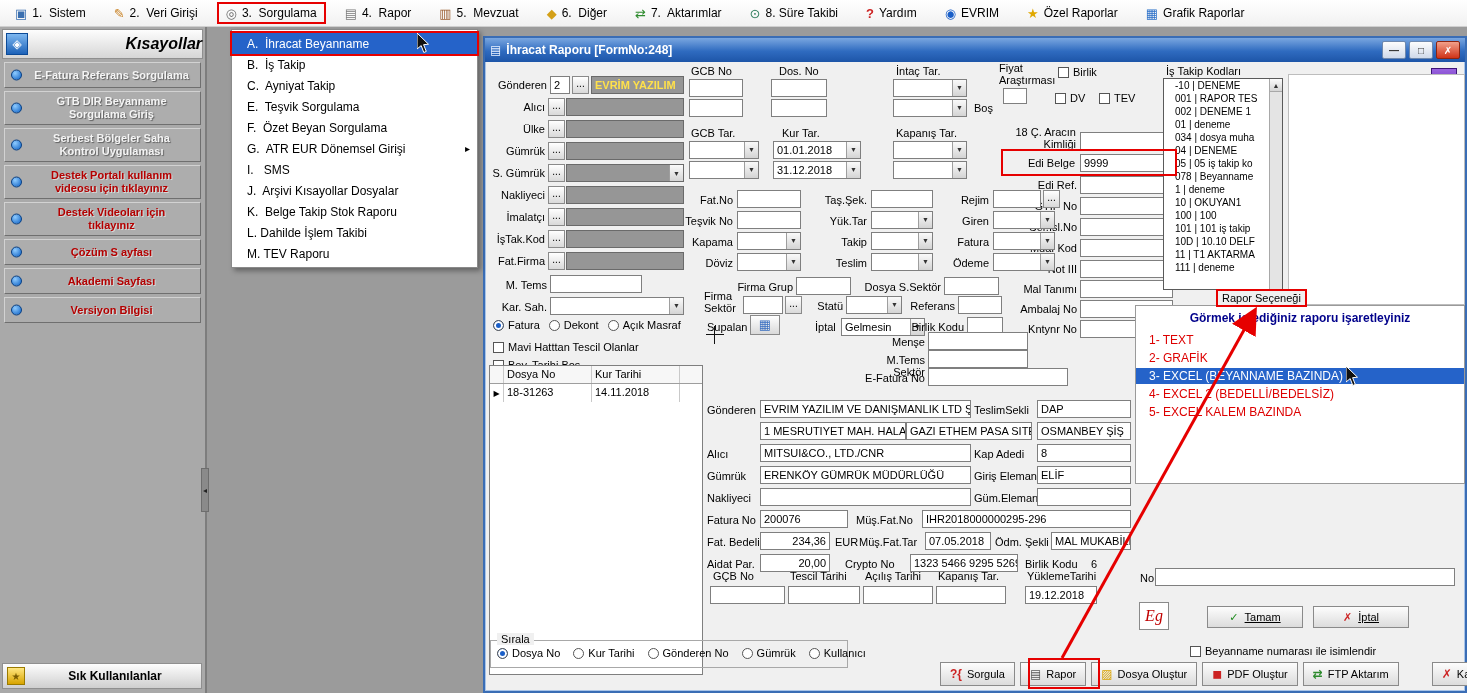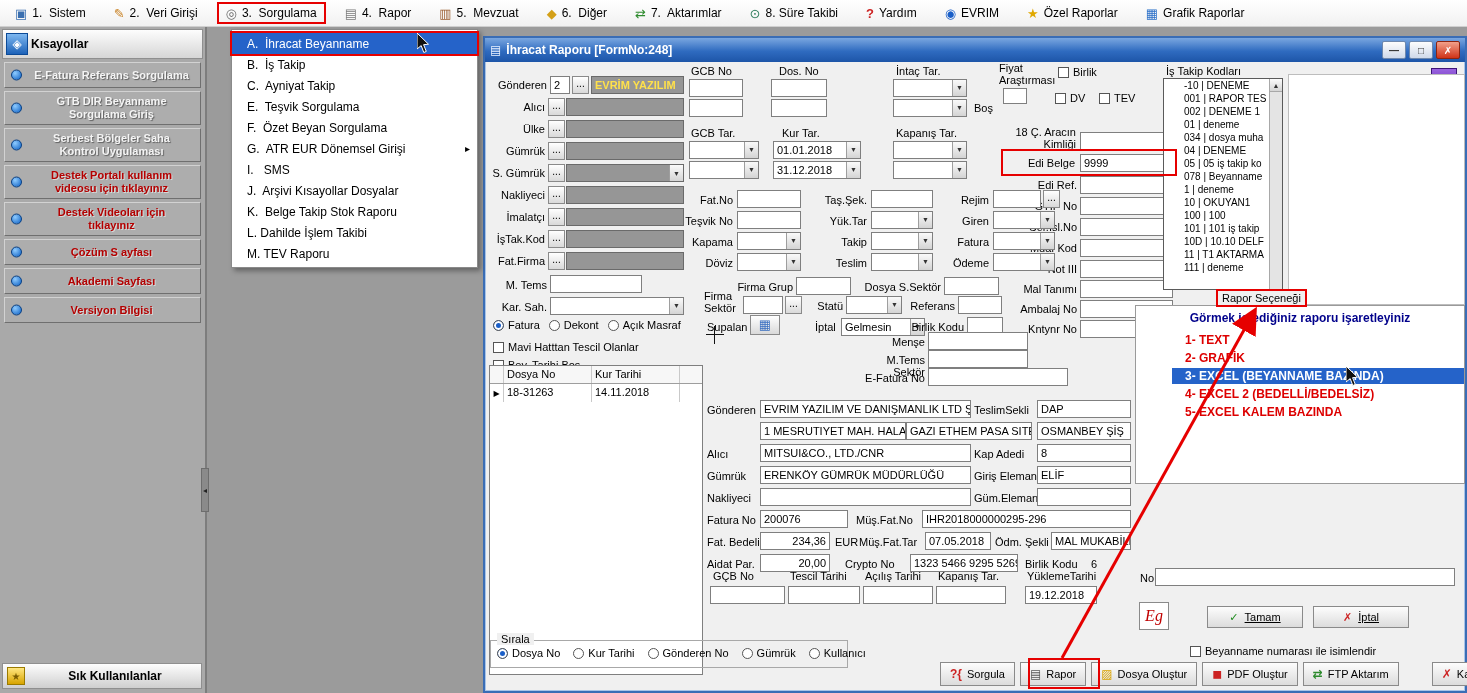--- a/index.html
+++ b/index.html
@@ -18,21 +18,21 @@
   .menu-item:nth-of-type(5) .mi-ico{color:#9a5b2d;} .menu-item:nth-of-type(6) .mi-ico{color:#d4a017;}
   .menu-item:nth-of-type(7) .mi-ico{color:#2e8b2e;} .menu-item:nth-of-type(8) .mi-ico{color:#2e7d5b;}
   .menu-item:nth-of-type(9) .mi-ico{color:#cc2222;font-weight:bold;} .menu-item:nth-of-type(10) .mi-ico{color:#1a5fc8;}
   .menu-item:nth-of-type(11) .mi-ico{color:#e0a800;} .menu-item:nth-of-type(12) .mi-ico{color:#2a6fc8;}
 
   
   .sidebar { position:absolute; left:0; top:27px; width:207px; height:666px; background:#a9a9a9; border-right:2px solid #7d7d7d; z-index:20; }
   .sb-header { height:30px; margin:2px; background:linear-gradient(#fdfdfd,#d6d6d6); border:1px solid #8f8f8f; display:flex; align-items:center; }
   .sb-hicon { width:22px; height:22px; margin:0 3px; background:linear-gradient(#7db7f0,#1d62b8); border:1px solid #0c4a97; color:#fff;
               display:flex; align-items:center; justify-content:center; font-size:12px; }
-  .sb-title { flex:1; text-align:left; font-weight:bold; font-size:12px; }
+  .sb-title { flex:1; text-align:right; font-weight:bold; font-size:16px;font-style:italic; }
   .sc-item { position:relative; margin:3px 4px; padding:3px 6px 3px 24px; min-height:26px; background:#adadad;
              border-top:1px solid #d2d2d2; border-left:1px solid #d2d2d2; border-bottom:1px solid #6f6f6f; border-right:1px solid #6f6f6f;
              display:flex; align-items:center; justify-content:center; text-align:center; font-weight:bold; font-size:11px;
              color:#f4f4f4; text-shadow:1px 1px 1px #5f5f5f; white-space:pre-line; line-height:13px; }
   .sc-item.red { color:#b40000; text-shadow:1px 1px 0 #d8d8d8; }
   .sc-bullet { position:absolute; left:6px; top:50%; transform:translateY(-50%); width:11px; height:11px; border-radius:50%;
                background:radial-gradient(circle at 35% 30%,#8ecbff,#0b5ec2); border:1px solid #063f85; }
   .sb-footer { position:absolute; left:2px; right:3px; bottom:4px; height:26px; background:linear-gradient(#fdfdfd,#cfcfcf);
                border:1px solid #8f8f8f; display:flex; align-items:center; font-weight:bold; font-size:12px; }
   .sb-ficon { width:18px; height:18px; margin:0 4px; background:linear-gradient(#ffe680,#d8a400); border:1px solid #9a7a00;
@@ -80,33 +80,33 @@
   .lk-rows { position:absolute; left:2px; top:60px; width:197px; display:flex; flex-direction:column; gap:4px; }
   .lk-row { height:18px; display:flex; }
   .lk-label { width:61px; text-align:right; padding-right:3px; font-size:11px; line-height:18px; white-space:nowrap; }
   .lk-btn { width:17px; height:18px; background:linear-gradient(#ffffff,#d9d9d9); border:1px solid #8a8a8a; font-size:10px; line-height:14px; text-align:center; }
   .lk-gray { flex:1; margin-left:1px; background:#969696; border:1px solid #6a6a6a; position:relative; }
   .lk-gray .ar { display:none; position:absolute; right:0; top:0; bottom:0; width:14px; background:linear-gradient(#fafafa,#d4d4d4);
                  border-left:1px solid #9e9e9e; align-items:center; justify-content:center; font-size:7px; color:#333; }
   .lk-gray.dd .ar { display:flex; }
 
   .itk-box { position:absolute; left:678px; top:40px; width:120px; height:212px; background:#fff; border:1px solid #5a5a5a; overflow:hidden; }
-  .itk-item { height:13px; line-height:13px; font-size:10px; padding:0 20px; white-space:nowrap; overflow:hidden; }
+  .itk-item { height:13px; line-height:13px; font-size:10px; padding:0 11px; white-space:nowrap; overflow:hidden; }
   .itk-sb { position:absolute; right:0; top:0; bottom:0; width:13px; background:#e4e4e4; border-left:1px solid #a8a8a8; }
   .itk-up { height:13px; background:linear-gradient(#fbfbfb,#d5d5d5); border-bottom:1px solid #a8a8a8; font-size:7px;
             display:flex; align-items:center; justify-content:center; color:#333; }
   .whitepanel { position:absolute; left:803px; top:36px; width:177px; height:231px; background:#fff; border:1px solid #bdbdbd; }
 
   .redbox { position:absolute; border:2px solid #e60000; z-index:40; pointer-events:none; }
   .rs-label { position:absolute; left:731px; top:251px; border:2px solid #e60000; padding:1px 4px; font-size:11px; background:#f0f0f0; z-index:41; }
 
   .popup { position:absolute; left:650px; top:267px; width:330px; height:179px; background:#fff; border:1px solid #9a9a9a; z-index:20; }
   .popup-title { margin-top:5px; text-align:center; color:#00008b; font-weight:bold; font-size:12px; }
   .popup-opts { margin-top:7px; display:flex; flex-direction:column; gap:2px; }
-  .popt { font-weight:bold; color:#dd0000; font-size:12px; padding:1px 0 1px 13px; white-space:nowrap;margin-left:36px; }
+  .popt { font-weight:normal; color:#dd0000; font-size:12px; padding:1px 0 1px 13px; white-space:nowrap; }
   .popt.selected { background:#2563c9; color:#fff; }
 
   .grid { position:absolute; left:4px; top:327px; width:214px; height:310px; background:#fff; border:1px solid #7f7f7f; font-size:11px; }
   .g-head { display:flex; height:18px; border-bottom:1px solid #9e9e9e; background:#f7f7f7; }
   .g-mk { width:14px; border-right:1px solid #c9c9c9; display:flex; align-items:center; justify-content:center; font-size:8px; }
   .g-c { width:88px; border-right:1px solid #c9c9c9; padding:2px 3px; overflow:hidden; white-space:nowrap; }
   .g-row { display:flex; height:18px; }
 
   .sirala-box { position:absolute; left:5px; top:602px; width:358px; height:28px; border:1px solid #a8a8a8; }
   .sirala-lbl { position:absolute; left:12px; top:595px; background:#f0f0f0; padding:0 4px; font-size:11px; }

